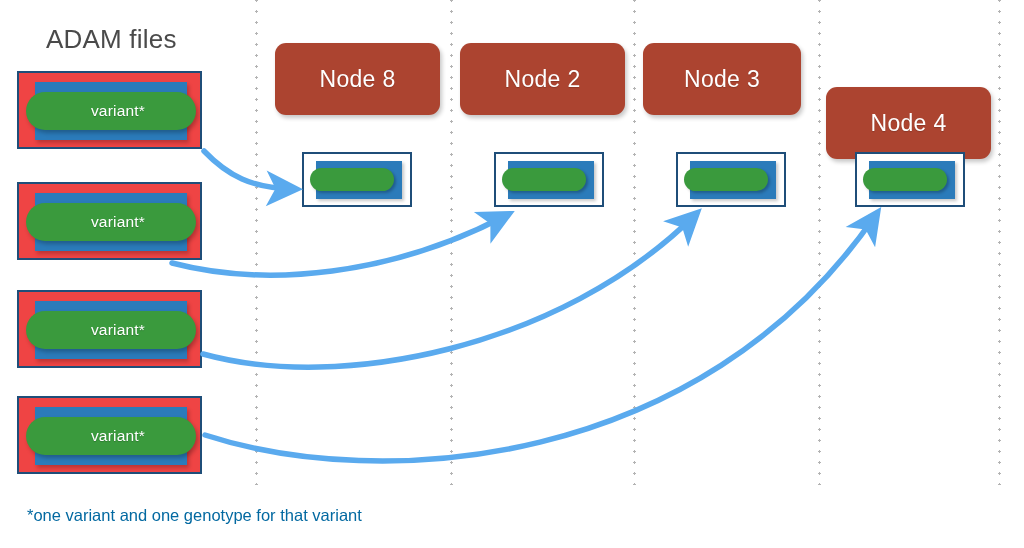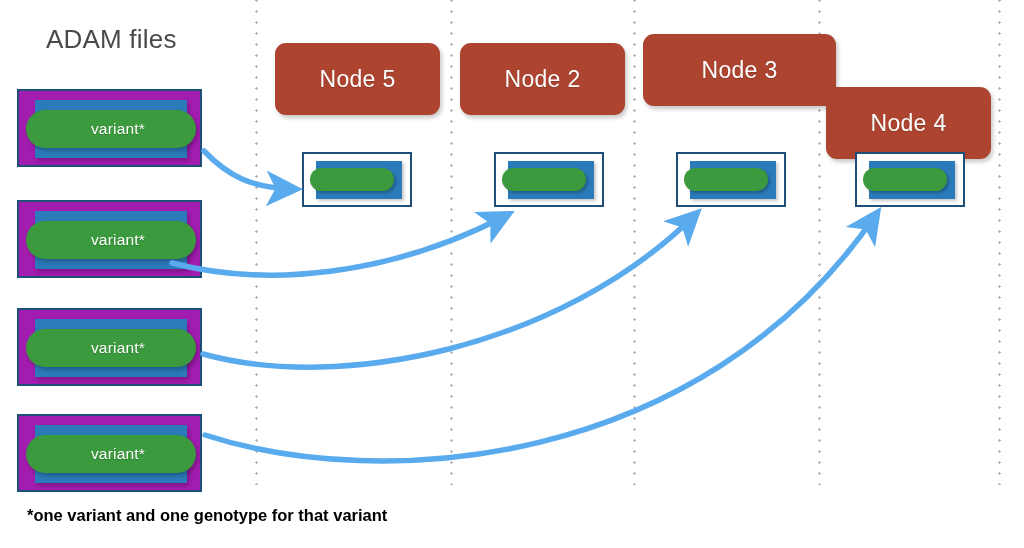--- a/index.html
+++ b/index.html
@@ -43,23 +43,22 @@
     letter-spacing: 0.2px;
     white-space: nowrap;
   }
 
   
   #footnote {
     position: absolute;
     left: 27px;
     top: 506px;
     font-size: 16.5px;
-    color: #000000;
-    white-space: nowrap;
-    font-weight: bold;
+    color: #0369a1;
+    white-space: nowrap;
   }
 
   
   .node {
     position: absolute;
     border-radius: 11px;
     background: #ac4430;
     box-shadow: 2px 3px 4px rgba(0,0,0,0.22);
     display: flex;
     align-items: center;
@@ -69,24 +68,23 @@
     color: #ffffff;
     font-size: 23px;
     letter-spacing: 0.3px;
     text-shadow: 0 1px 1px rgba(0,0,0,0.18);
     white-space: nowrap;
   }
 
   
   .filebox {
     position: absolute;
-    background: #a21caf;
+    background: #ef4444;
     border: 2.5px solid #1f4e79;
     box-sizing: border-box;
-    margin-top: 18px;
   }
   .filebox .inner-blue {
     position: absolute;
     background: #2b7bba;
     box-shadow: 2px 3px 4px rgba(0,0,0,0.22);
   }
   .filebox .pill {
     position: absolute;
     background: #3a9a3d;
     border-radius: 999px;
@@ -140,26 +138,26 @@
 
   <div class="divider" style="left:255px;"></div>
   <div class="divider" style="left:450px;"></div>
   <div class="divider" style="left:633px;"></div>
   <div class="divider" style="left:818px;"></div>
   <div class="divider" style="left:998px;"></div>
 
   <div id="title">ADAM files</div>
 
   <div class="node" style="left:275px; top:43px; width:165px; height:72px;">
-    <span class="node-label">Node 5</span>
+    <span class="node-label">Node 8</span>
   </div>
   <div class="node" style="left:460px; top:43px; width:165px; height:72px;">
     <span class="node-label">Node 2</span>
   </div>
-  <div class="node" style="left:643px; top:34px; width:193px; height:72px;justify-content:center;">
+  <div class="node" style="left:643px; top:43px; width:158px; height:72px;justify-content:center;">
     <span class="node-label">Node 3</span>
   </div>
   <div class="node" style="left:826px; top:43px; width:165px; height:72px;margin-top:44px;">
     <span class="node-label">Node 4</span>
   </div>
 
   <div class="filebox" style="left:17px; top:71px; width:185px; height:78px;">
     <div class="inner-blue" style="left:16px; top:9px; width:152px; height:58px;"></div>
     <div class="pill" style="left:7px; top:19px; width:170px; height:38px;">
       <span class="pill-label">variant*</span>

